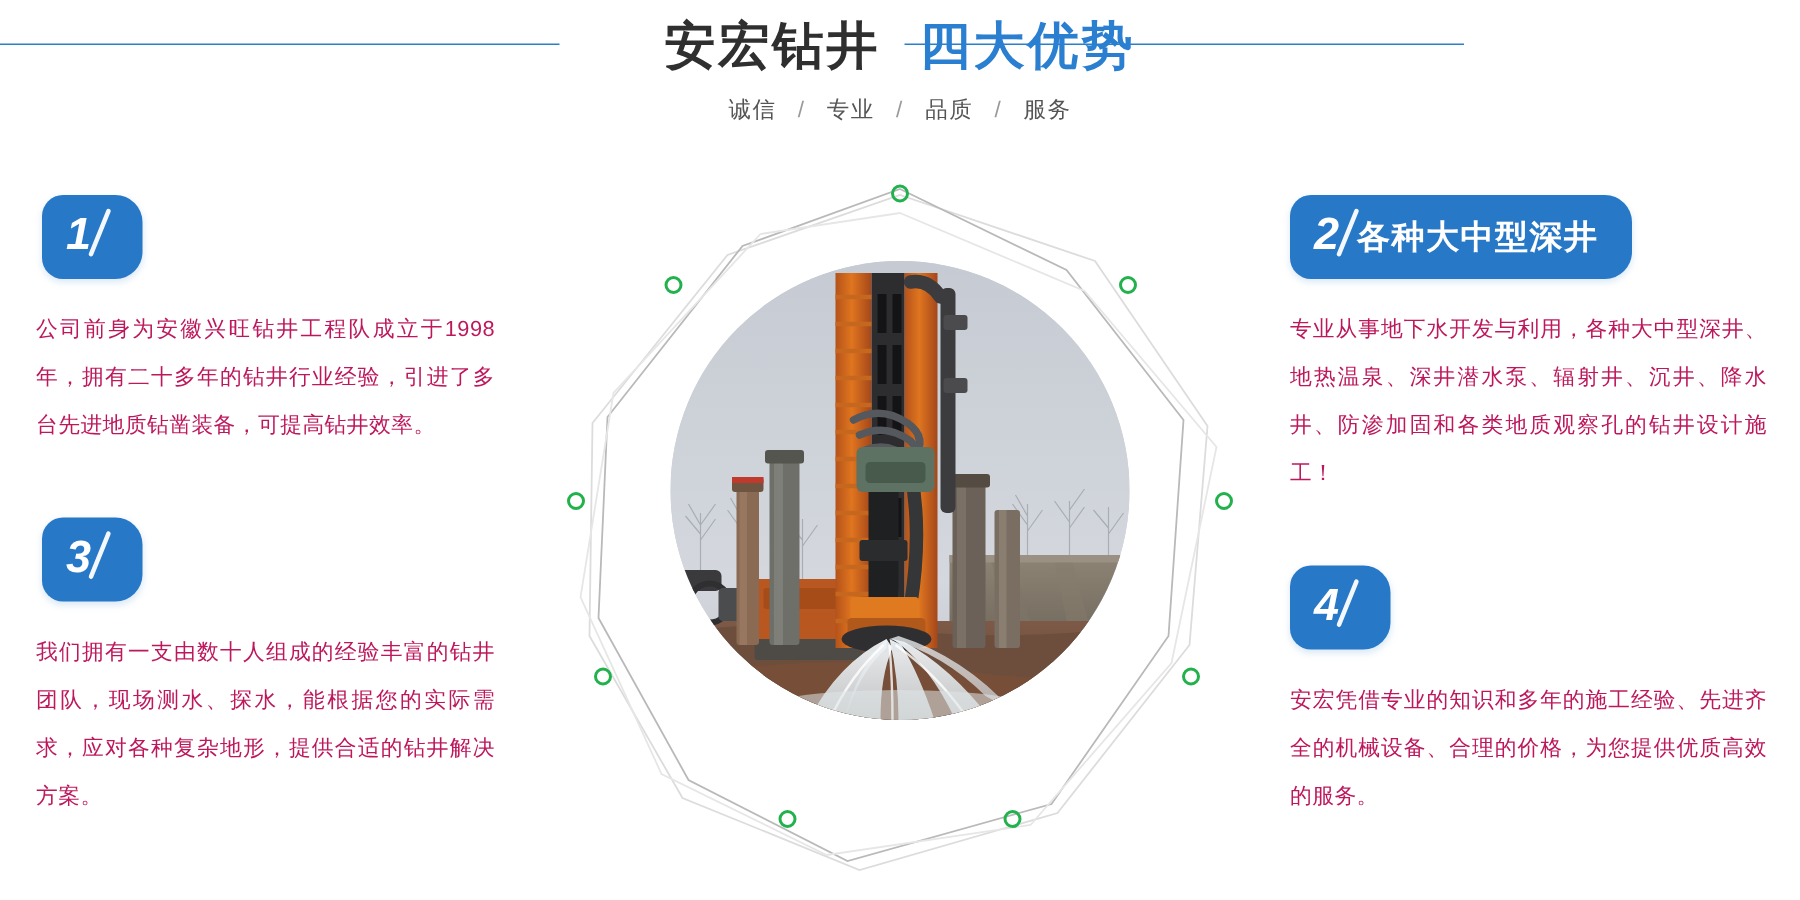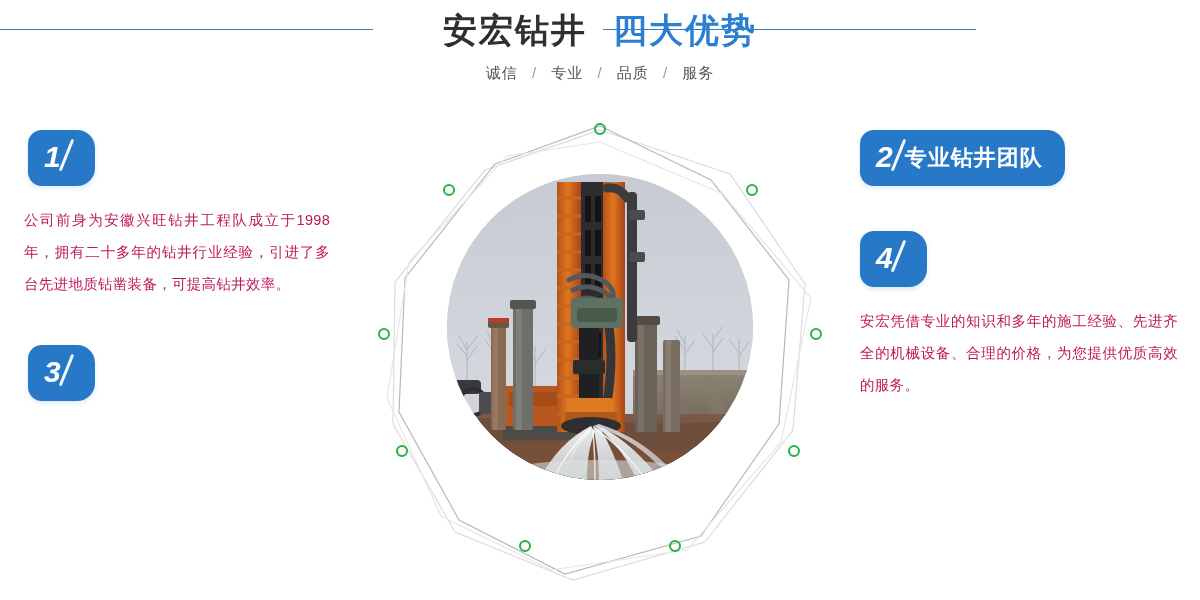--- a/index.html
+++ b/index.html
@@ -134,31 +134,33 @@
     <div class="banner">
       <span class="banner-num">1</span>
     </div>
     <div class="feature-body">公司前身为安徽兴旺钻井工程队成立于1998年，拥有二十多年的钻井行业经验，引进了多台先进地质钻凿装备，可提高钻井效率。</div>
   </div>
 
   <div class="feature">
     <div class="banner">
       <span class="banner-num">3</span>
     </div>
+    <div class="feature-body">我们拥有一支由数十人组成的经验丰富的钻井团队，现场测水、探水，能根据您的实际需求，应对各种复杂地形，提供合适的钻井解决方案。</div>
   </div>
 
 </div>
 
 <div class="col col-right">
 
   <div class="feature">
     <div class="banner">
       <span class="banner-num">2</span>
-      <span class="banner-title">专业钻井团队</span>
+      <span class="banner-title">各种大中型深井</span>
     </div>
+    <div class="feature-body">专业从事地下水开发与利用，各种大中型深井、地热温泉、深井潜水泵、辐射井、沉井、降水井、防渗加固和各类地质观察孔的钻井设计施工！</div>
   </div>
 
   <div class="feature">
     <div class="banner">
       <span class="banner-num">4</span>
     </div>
     <div class="feature-body">安宏凭借专业的知识和多年的施工经验、先进齐全的机械设备、合理的价格，为您提供优质高效的服务。</div>
   </div>
 
 </div>

